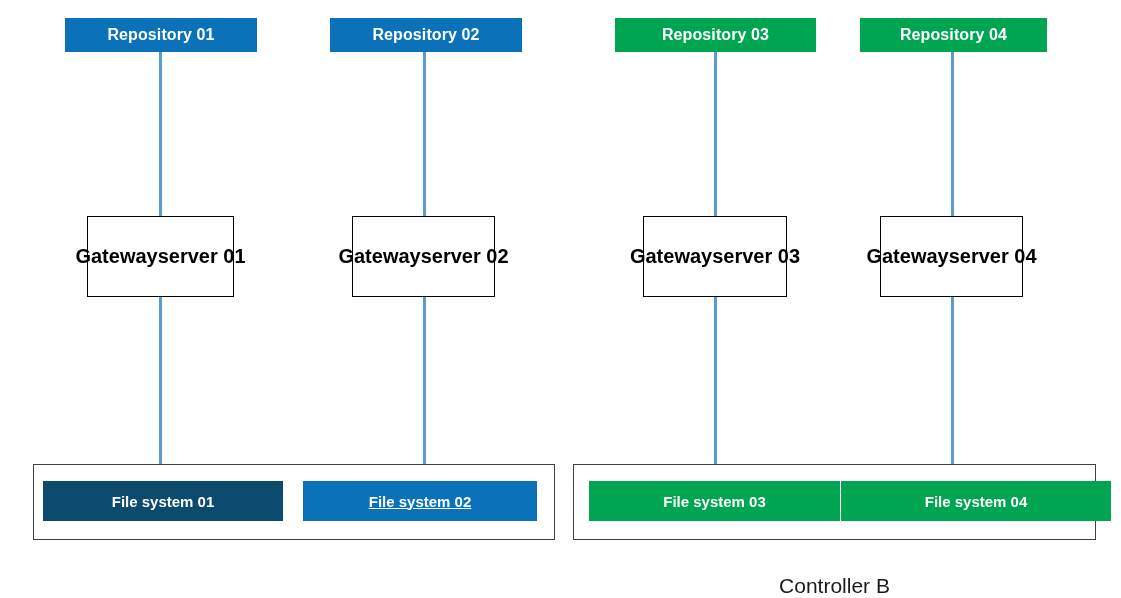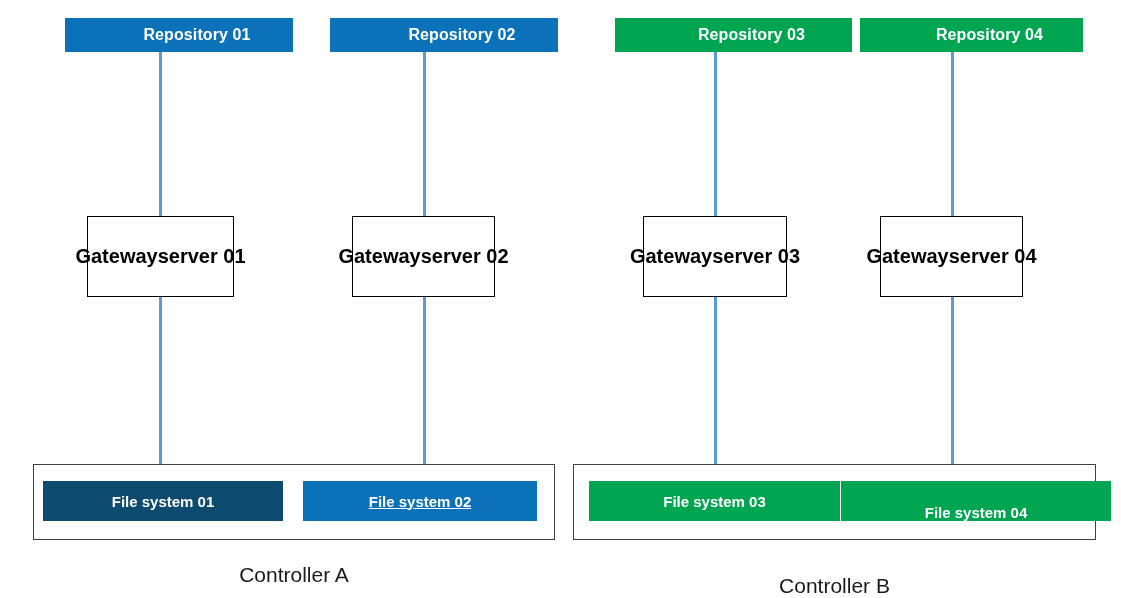--- a/index.html
+++ b/index.html
@@ -33,21 +33,20 @@
     height: 34px;
     z-index: 3;
     display: flex;
     align-items: center;
     justify-content: center;
     color: #ffffff;
     font-size: 16px;
     font-weight: bold;
     letter-spacing: 0.1px;
     white-space: nowrap;
-    padding-left: 36px;
   }
 
   
   .gateway {
     position: absolute;
     height: 81px;
     z-index: 4;
     background: #ffffff;
     border: 1.6px solid #000000;
     box-sizing: border-box;
@@ -149,24 +148,21 @@
 
   <div class="fs" id="fs-0-0" style="left: 43px; top: 481px; width: 240px; background: #0c4a6e;">
     <span>File system 01</span>
   </div>
   <div class="fs" id="fs-0-1" style="left: 303px; top: 481px; width: 234px; background: rgb(11, 114, 186); text-decoration: underline;">
     <span>File system 02</span>
   </div>
   <div class="fs" id="fs-1-0" style="left: 589px; top: 481px; width: 251px; background: rgb(0, 165, 81);">
     <span>File system 03</span>
   </div>
-  <div class="fs" id="fs-1-1" style="left: 841px; top: 481px; width: 270px; background: rgb(0, 165, 81); align-items: flex-end;">
+  <div class="fs" id="fs-1-1" style="left: 841px; top: 481px; width: 270px; background: rgb(0, 165, 81);">
     <span>File system 04</span>
   </div>
 
-  <div class="controller-label" id="ctrl-label-0" style="left: 33px; width: 522px;">
-    <span>Controller A</span>
-  </div>
   <div class="controller-label" id="ctrl-label-1" style="left: 573px; width: 523px; margin-top: 11px;">
     <span>Controller B</span>
   </div>
 
 </div>
 
 </body></html>

